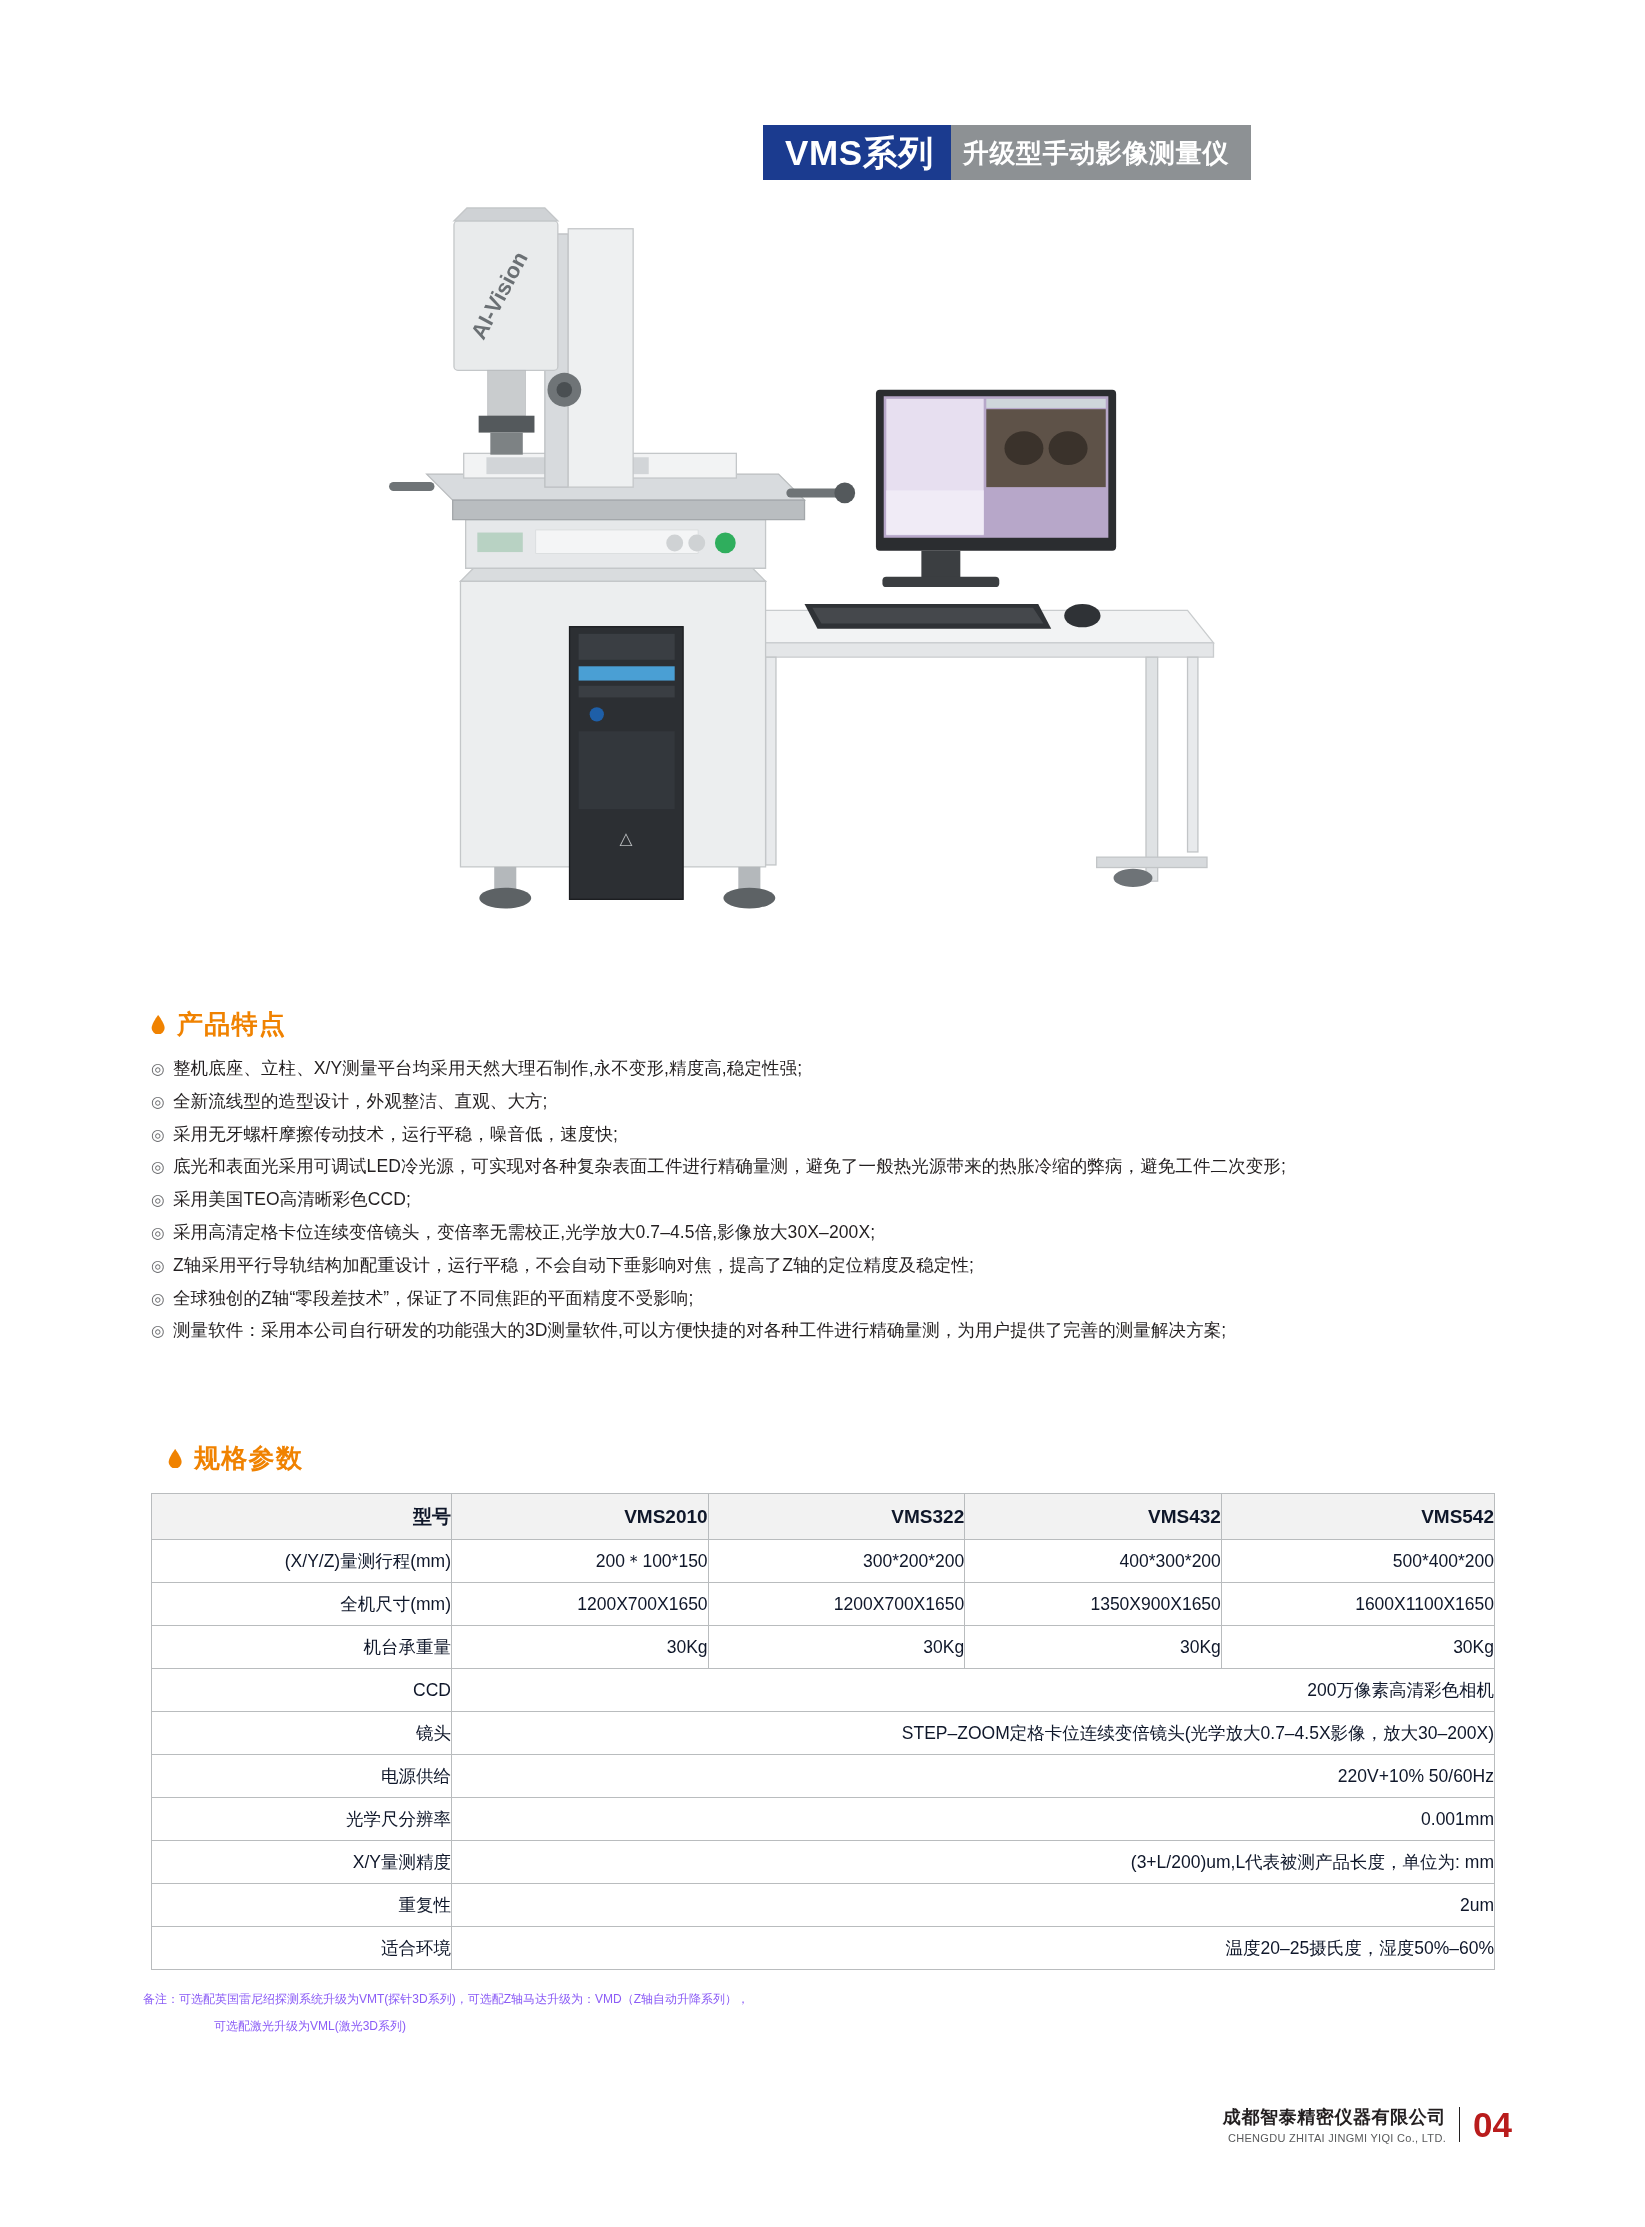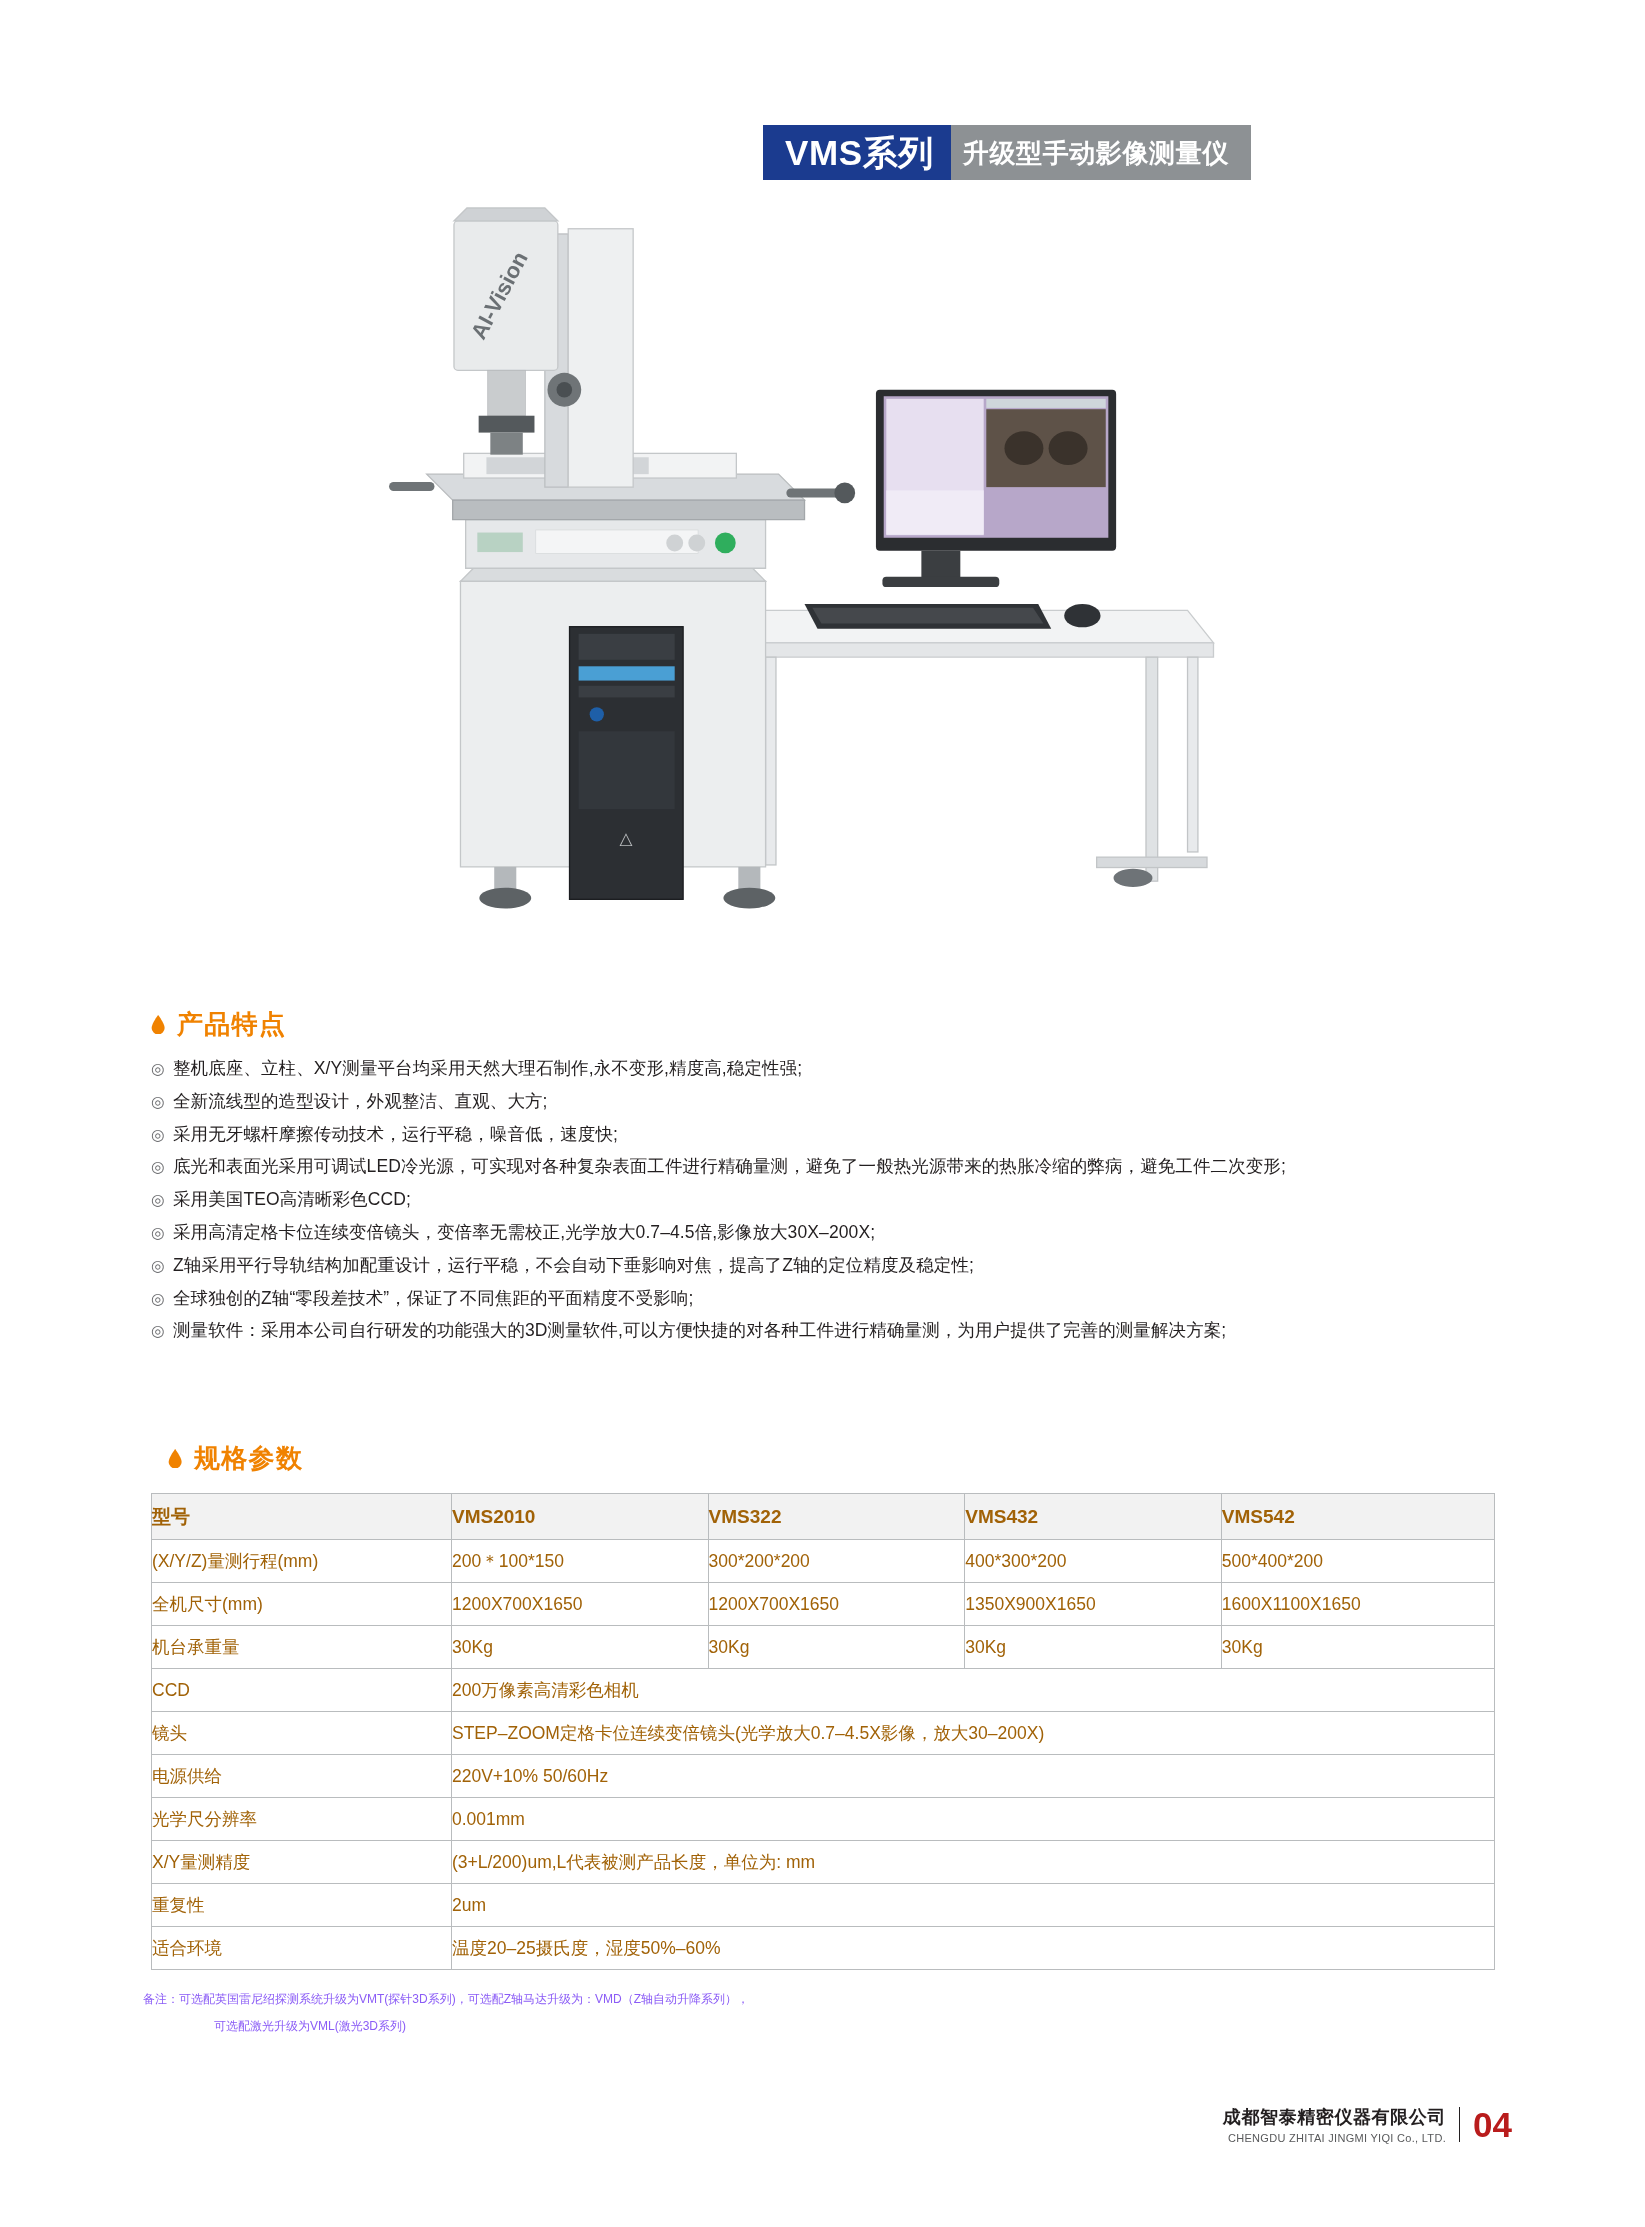--- a/index.html
+++ b/index.html
@@ -117,25 +117,25 @@
   .spec-table {
     position: absolute;
     top: 1493px;
     left: 151px;
     width: 1344px;
     border-collapse: collapse;
     font-size: 17.5px;
   }
   .spec-table td, .spec-table th {
     border: 0.6px solid #b9bcbe;
-    text-align: left;
+    text-align: right;
     padding: 0;
     height: 42px;
     font-weight: normal;
-    color: #a16207;
+    color: #0f172a;
   }
   .spec-table thead th {
     background: #f2f2f2;
     font-weight: bold;
     font-size: 19px;
     height: 45px;
   }
   .spec-table .label-col {
     width: 299px;
   }

